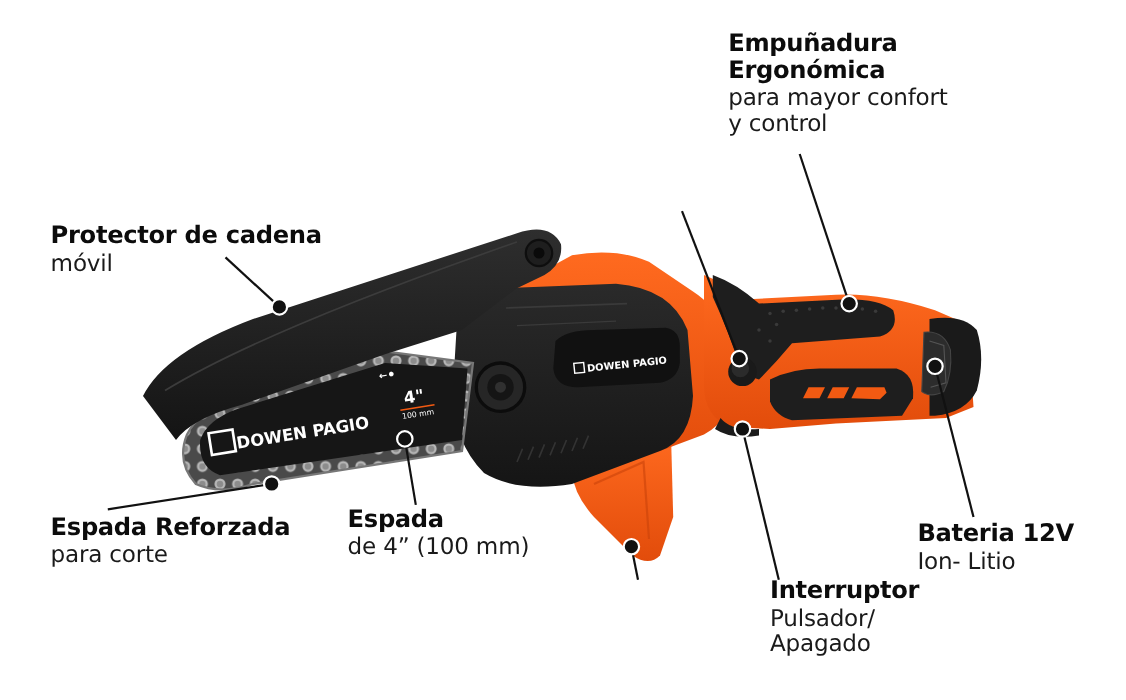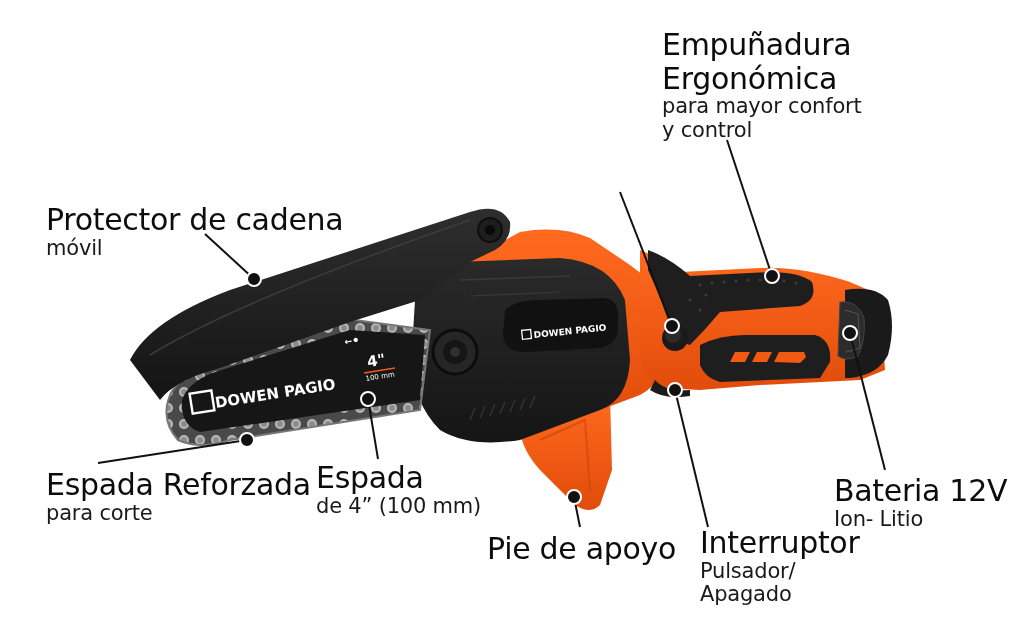--- a/index.html
+++ b/index.html
@@ -1,21 +1,21 @@
 <!DOCTYPE html>
 <html><head>
   <meta charset="utf-8">
   <style>
     * { margin: 0; padding: 0; box-sizing: border-box; }
     html, body { width: 1024px; height: 636px; background: #ffffff; overflow: hidden; }
     body { position: relative; font-family: "DejaVu Sans", "Liberation Sans", sans-serif; color: #111; }
     .stage { position: absolute; left: 0; top: 0; width: 1024px; height: 636px; }
     svg.art { position: absolute; left: 0; top: 0; }
     .callout { position: absolute; line-height: 1.12; }
-    .callout .title { display: block; font-weight: normal; font-size: 30px; letter-spacing: -0.3px; color: #0c0c0c; }
+    .callout .title { display: block; font-weight: bold; font-size: 22px; letter-spacing: -0.3px; color: #0c0c0c; }
     .callout .sub { display: block; font-size: 21px; font-weight: normal; color: #1a1a1a; letter-spacing: -0.2px; }
   </style>
 </head>
 <body>
 
 <div class="stage">
 
   <svg class="art" width="1024" height="636" viewBox="0 0 1024 636">
     <defs>
       <linearGradient id="orangeGrad" x1="0" y1="0" x2="0" y2="1">
@@ -177,23 +177,20 @@
   <div class="callout" style="left:46px; top:468px;">
     <span class="title">Espada Reforzada</span>
     <span class="sub">para corte</span>
   </div>
 
   <div class="callout" style="left:316px; top:461px;">
     <span class="title">Espada</span>
     <span class="sub">de 4” (100 mm)</span>
   </div>
 
-  <div class="callout" style="left:487px; top:532px;">
-    <span class="title">Pie de apoyo</span>
-  </div>
 
   <div class="callout" style="left:664px; top:526px;margin-left:36px;">
     <span class="title">Interruptor</span>
     <span class="sub">Pulsador/</span>
     <span class="sub">Apagado</span>
   </div>
 
   <div class="callout" style="left:834px; top:474px;">
     <span class="title">Bateria 12V</span>
     <span class="sub">Ion- Litio</span>

